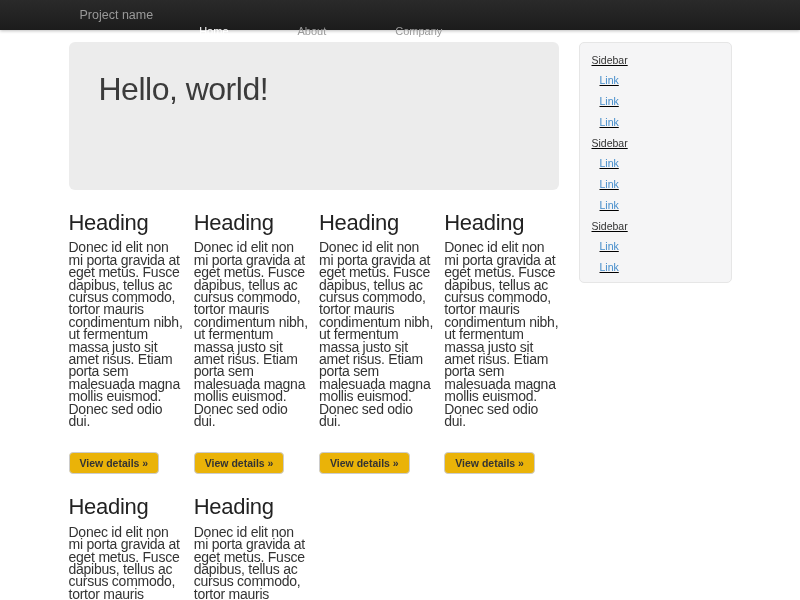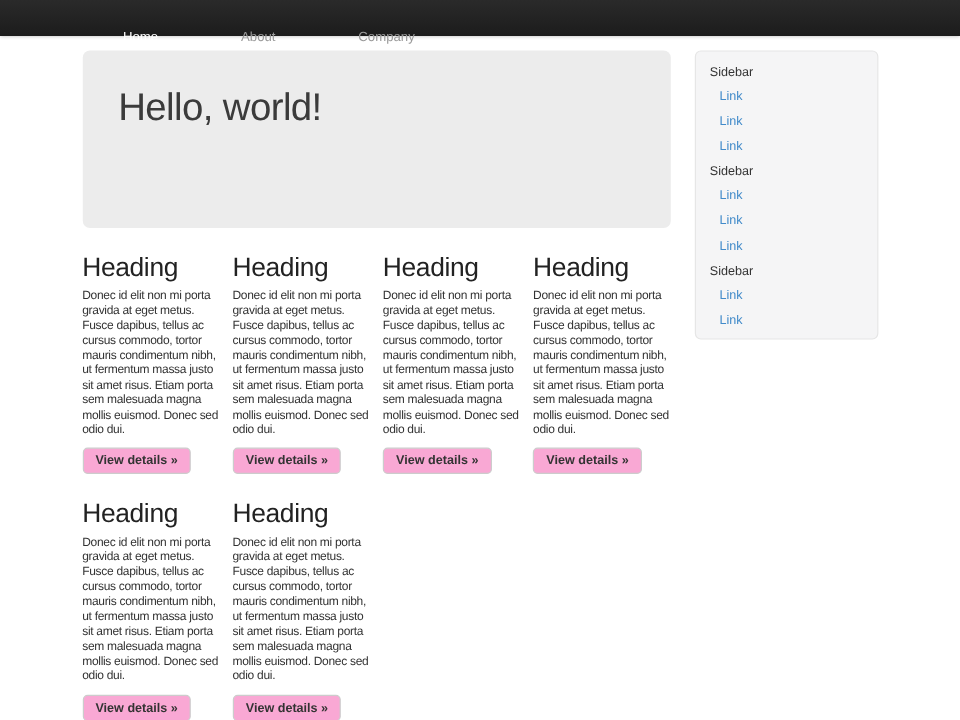--- a/index.html
+++ b/index.html
@@ -54,35 +54,36 @@
   .cards {
     display: grid;
     grid-template-columns: repeat(4, 1fr);
     column-gap: 11px;
   }
   .card h2 {
     margin: 20px 0 6px; font-size: 22px; font-weight: 500;
     color: #222; line-height: 1.15; letter-spacing: -0.3px;
   }
   .card p {
-    margin: 0; font-size: 10px; line-height: 12.4px;
+    margin: 0; font-size: 14px; line-height: 12.4px;
     letter-spacing: -0.25px; color: #333;
   }
   .btn {
-    display: inline-block; margin-top: 8px;
-    background: #f9a8d4; border: 1px solid #ccc; border-radius: 4px;
+    display: inline-block; margin-top: 25px;
+    background: #eab308; border: 1px solid #ccc; border-radius: 4px;
     padding: 4px 10px; font-size: 10.5px; font-weight: 700; color: #333;
     font-family: "Liberation Sans", sans-serif;
     cursor: pointer; white-space: nowrap;
   }
   
   .sidebar-panel {
     margin-top: 12px; height: 241px; overflow: hidden;
     background: #f5f5f6; border: 1px solid #e6e6e6; border-radius: 5px;
     padding: 7px 0;
+    text-decoration: underline;
   }
   .sb-header {
     padding: 3.5px 12px; font-size: 10.5px; line-height: 13px; color: #333;
   }
   .sb-link {
     display: block; padding: 4px 20px; font-size: 10.5px; line-height: 13px;
     color: #428bca; text-decoration: none;
   }
   
   .footer hr {
@@ -91,20 +92,21 @@
   }
   .footer p {
     margin: 11px 0 0 10px; font-size: 10.5px; color: #555;
   }
 </style>
 </head>
 <body>
 
 <header class="navbar">
   <div class="navbar-inner">
+    <a class="brand" href="#">Project name</a>
     <nav class="nav">
       <a href="#" class="active">Home</a>
       <a href="#">About</a>
       <a href="#">Company</a>
     </nav>
   </div>
 </header>
 
 <div class="container">
   <div class="row">

